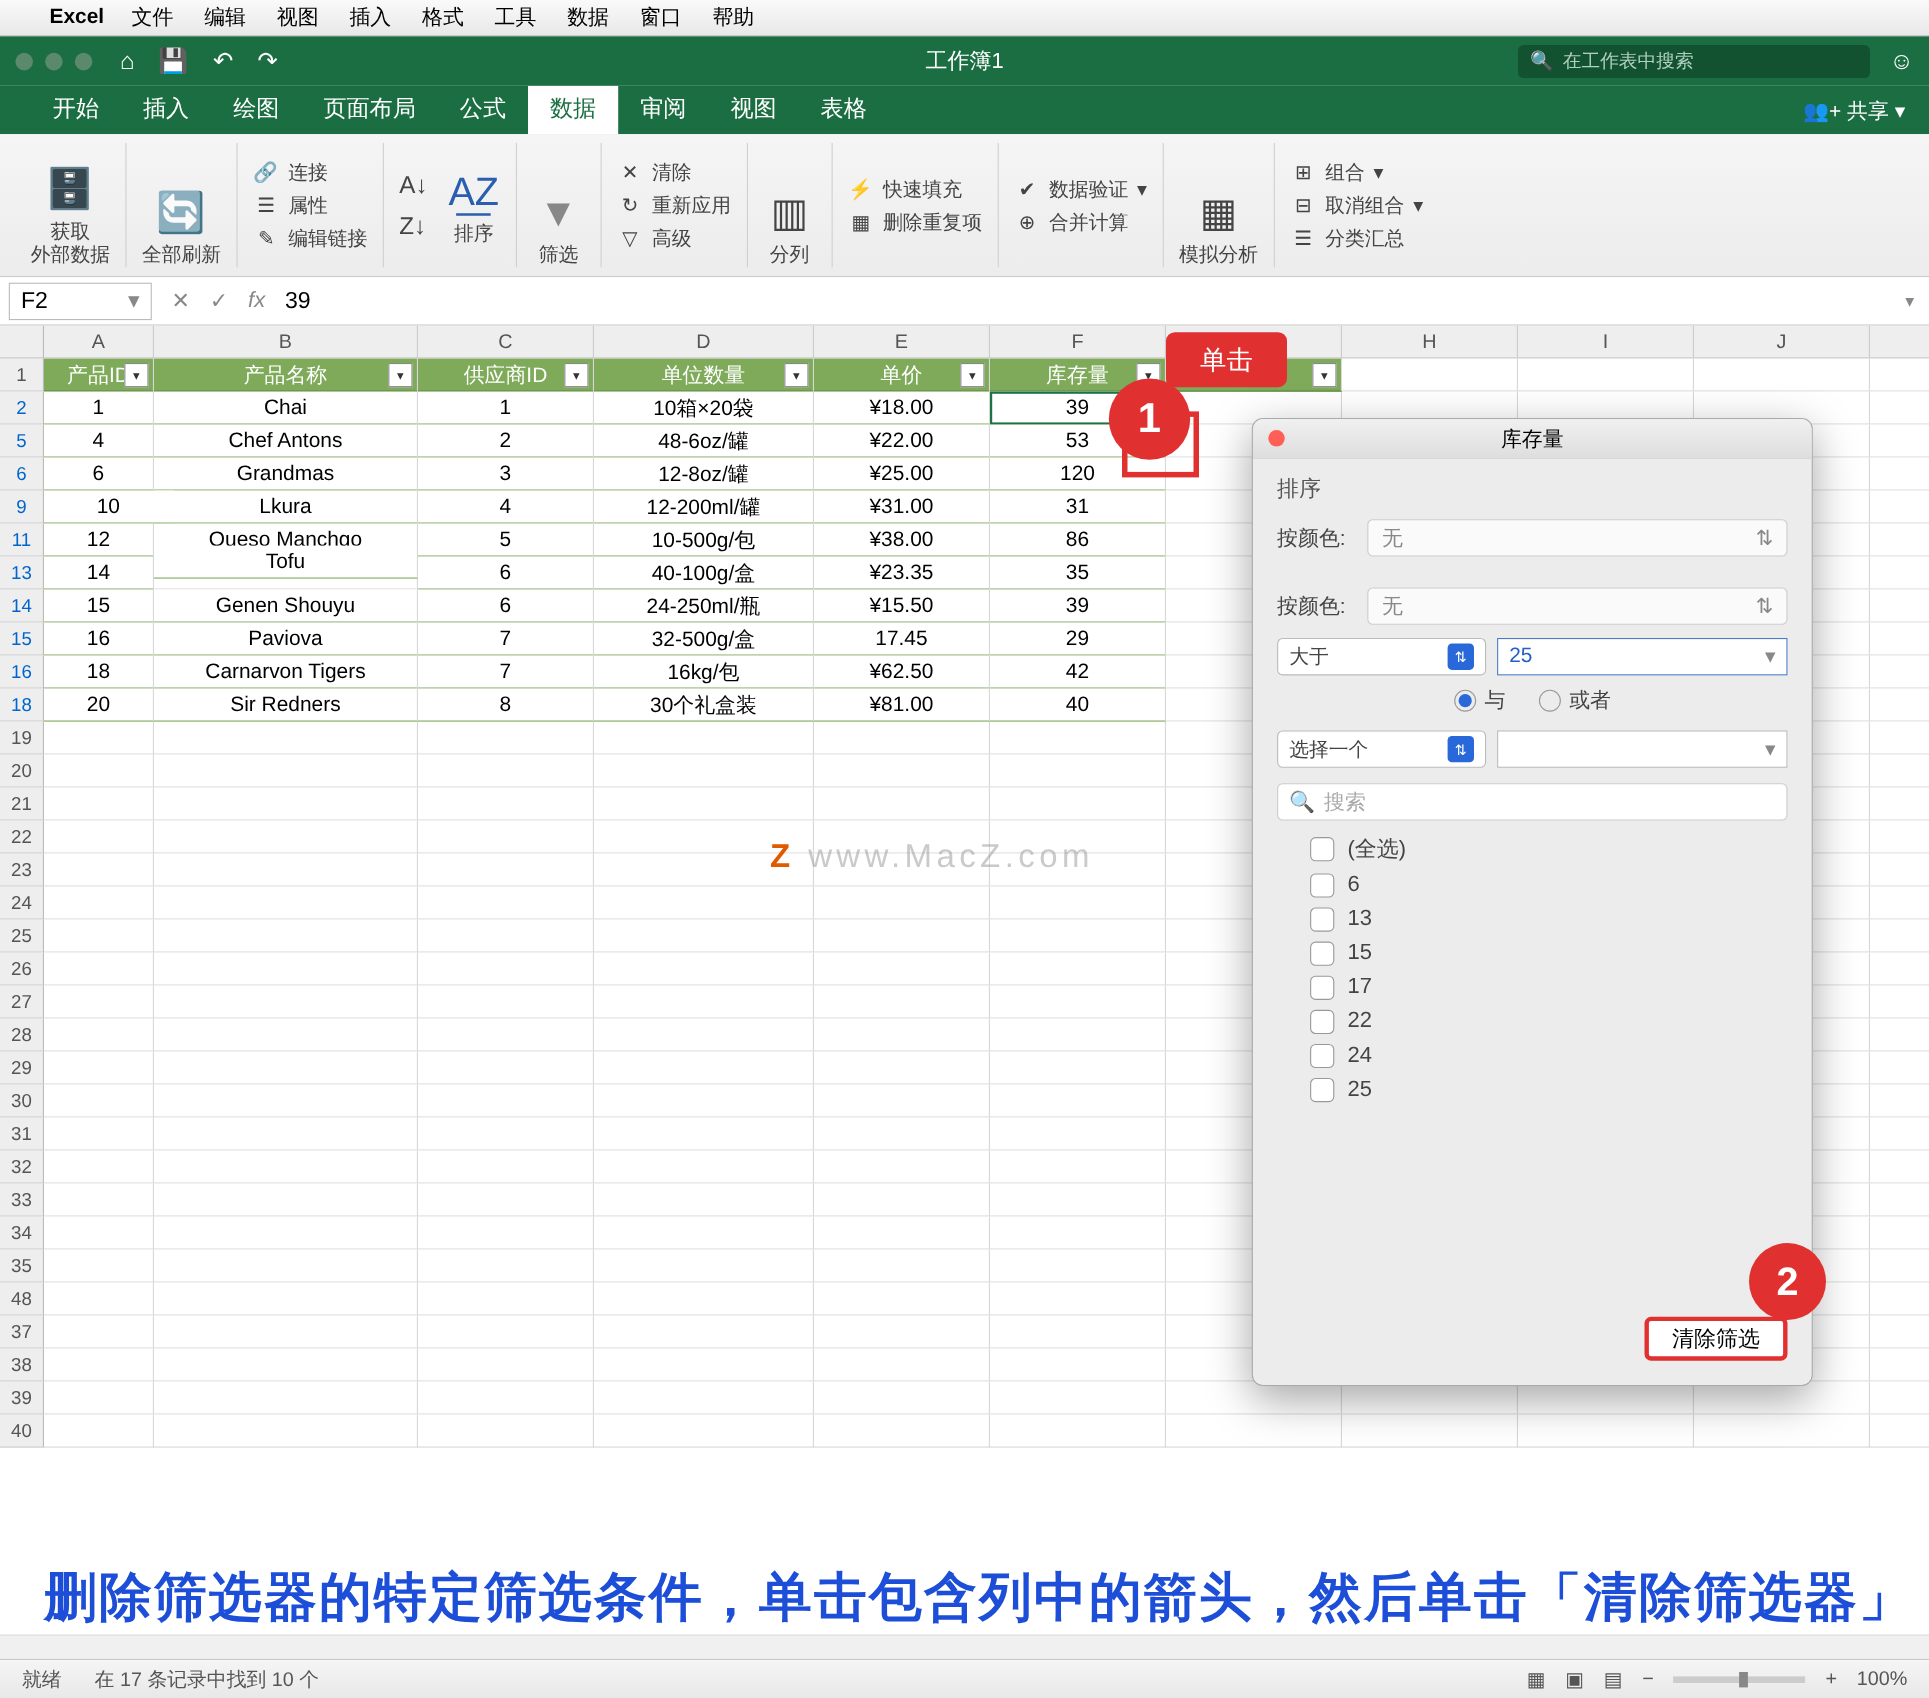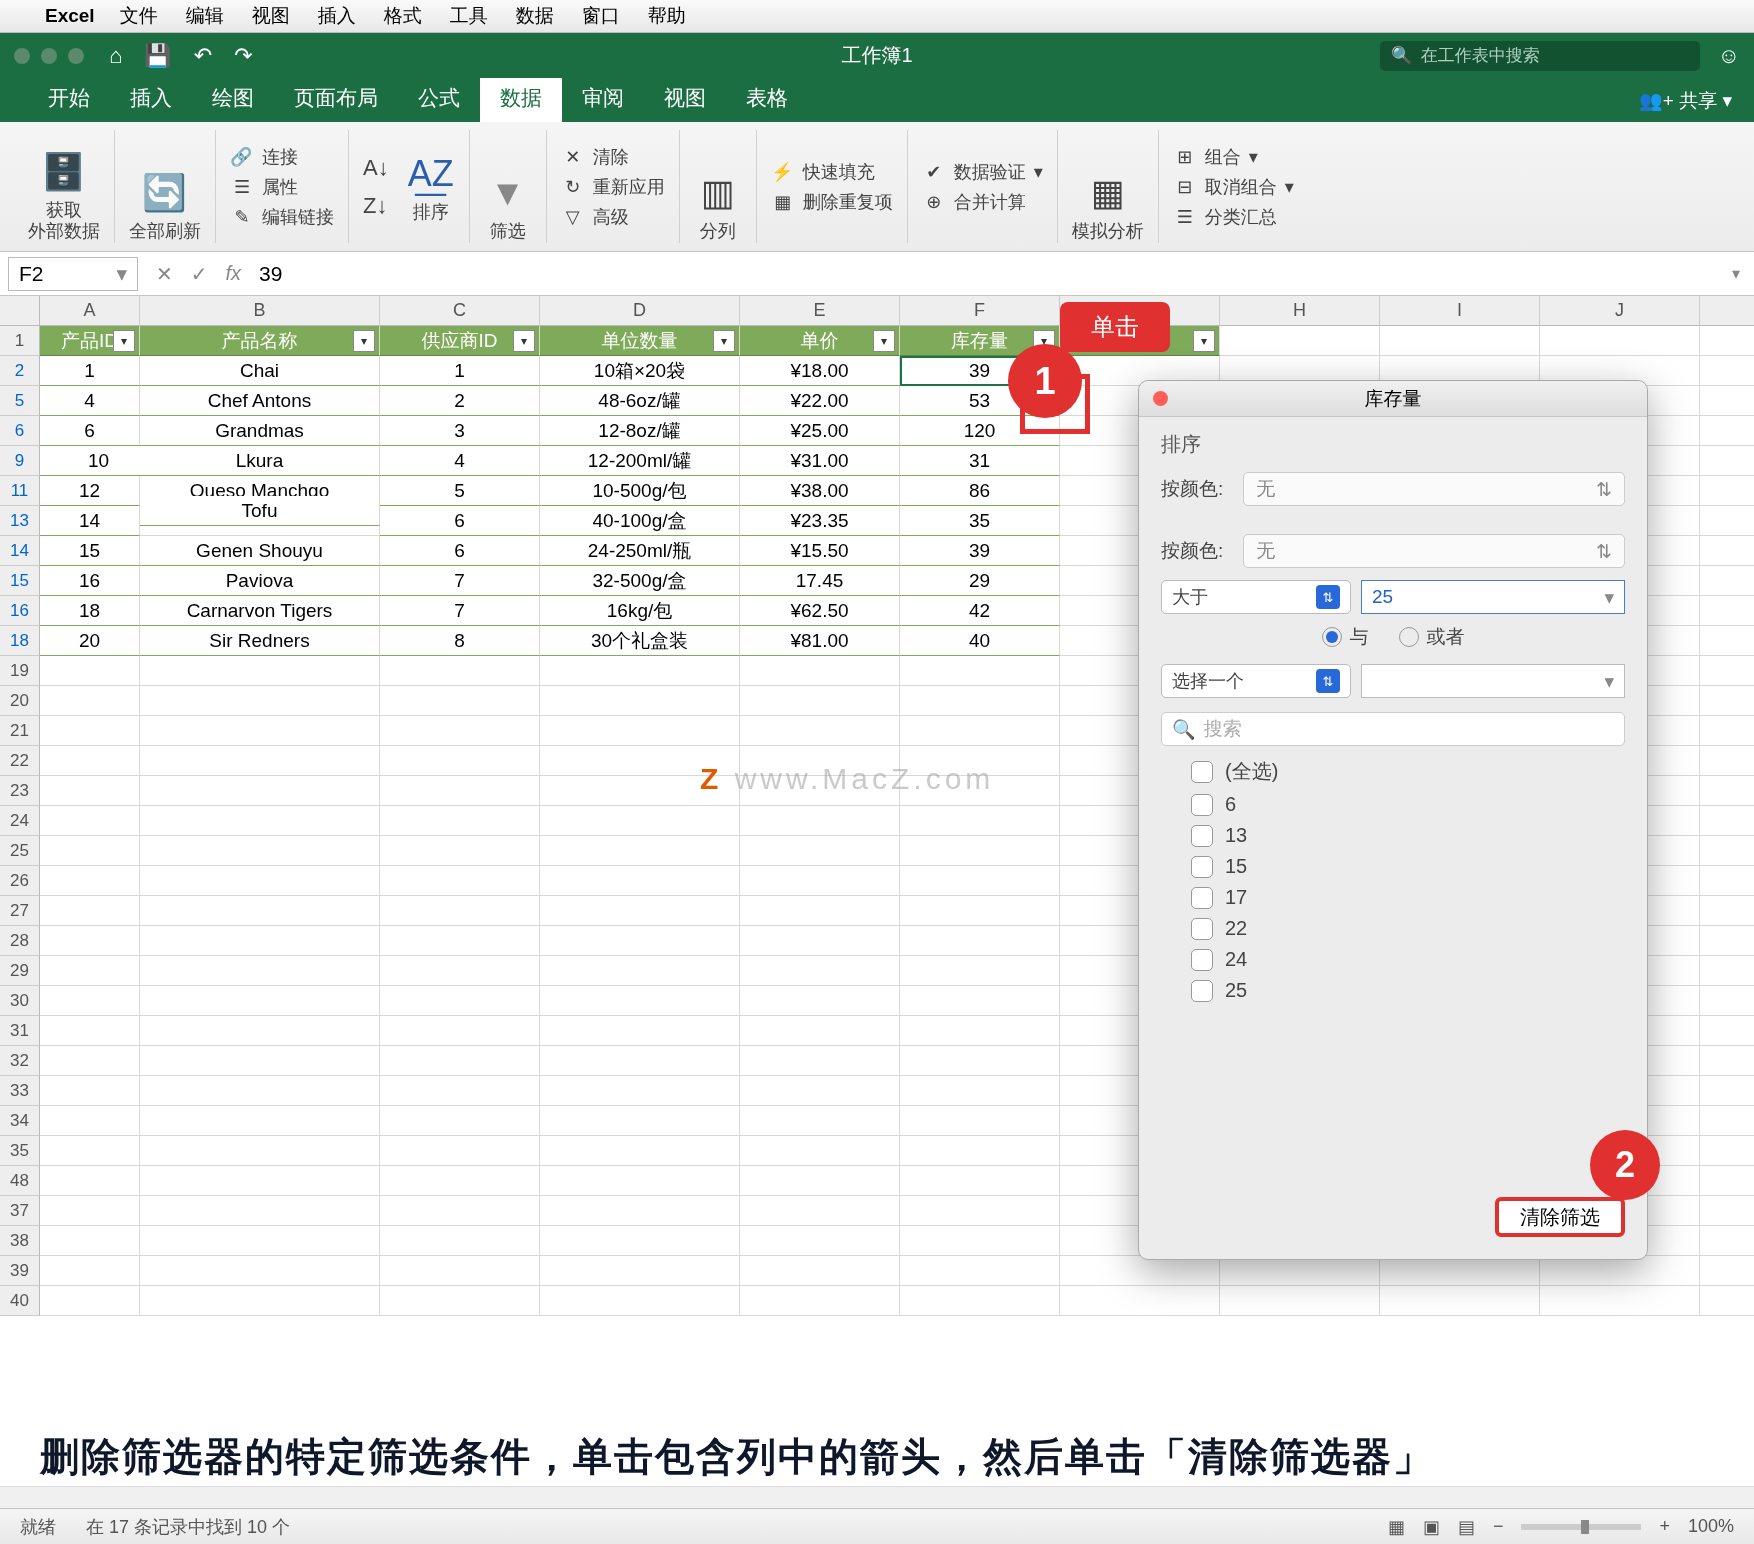--- a/index.html
+++ b/index.html
@@ -77,21 +77,21 @@
 .checklist div { display: flex; align-items: center; gap: 12px; margin: 8px 0; font-size: 20px; }
 .chk { width: 22px; height: 22px; border: 1px solid #999; border-radius: 5px; background: #fff; }
 .clearbtn { position: absolute; right: 22px; bottom: 22px; width: 130px; height: 40px; background: #fff; border: 1px solid #bbb; border-radius: 6px; display: flex; align-items: center; justify-content: center; font-size: 20px; }
 .redbox { border: 4px solid #e03030; }
 
 
 .callout1 { position: absolute; left: 1008px; top: 344px; width: 74px; height: 74px; background: #e03030; border-radius: 50%; display: flex; align-items: center; justify-content: center; color: #fff; font-size: 38px; font-weight: 700; z-index: 50; }
 .callout1-box { position: absolute; left: 1020px; top: 374px; width: 70px; height: 60px; border: 5px solid #e03030; z-index: 49; }
 .callout-tag { position: absolute; left: 1060px; top: 302px; width: 110px; height: 50px; background: #e03030; border-radius: 8px; color: #fff; display: flex; align-items: center; justify-content: center; font-size: 24px; z-index: 48; }
 .callout2 { position: absolute; left: 1590px; top: 1130px; width: 70px; height: 70px; background: #e03030; border-radius: 50%; display: flex; align-items: center; justify-content: center; color: #fff; font-size: 36px; font-weight: 700; z-index: 60; }
-.caption { position: absolute; left: 40px; bottom: 60px; font-size: 39px; font-weight: 800; color: #0f172a; text-shadow: -2px -2px 0 #fff, 2px -2px 0 #fff, -2px 2px 0 #fff, 2px 2px 0 #fff; letter-spacing: 2px; z-index: 70; }
+.caption { position: absolute; left: 40px; bottom: 60px; font-size: 48px; font-weight: 800; color: #1d4ed8; text-shadow: -2px -2px 0 #fff, 2px -2px 0 #fff, -2px 2px 0 #fff, 2px 2px 0 #fff; letter-spacing: 2px; z-index: 70; }
 .watermark { position: absolute; left: 700px; top: 762px; font-size: 30px; color: rgba(150,150,150,0.5); letter-spacing: 4px; z-index: 5; }
 .watermark .z { color: #e05a00; font-weight: 700; }
 
 
 .statusbar { position: absolute; bottom: 0; left: 0; right: 0; height: 36px; background: linear-gradient(#f5f5f5,#e8e8e8); border-top: 1px solid #c5c5c5; display: flex; align-items: center; padding: 0 20px; font-size: 18px; color: #555; }
 .statusbar .right { margin-left: auto; display: flex; align-items: center; gap: 18px; }
 .scrollbar-h { position: absolute; bottom: 36px; left: 0; right: 0; height: 22px; background: #f0f0f0; border-top: 1px solid #ddd; }
 </style>
 </head>
 <body>

